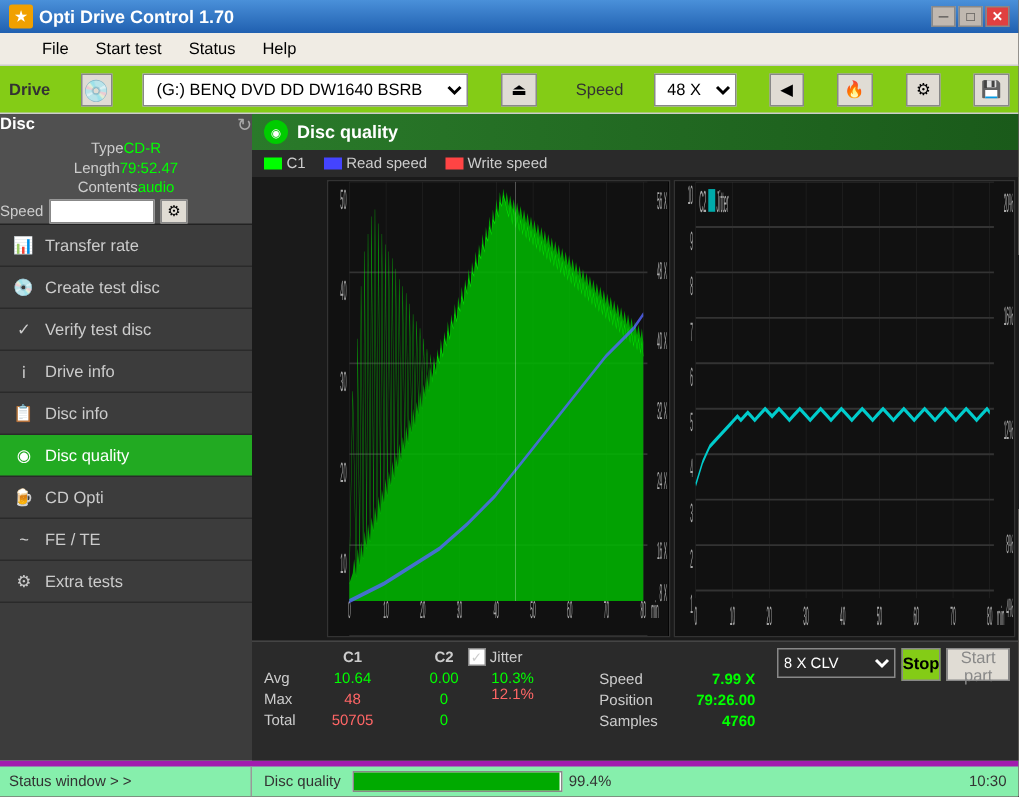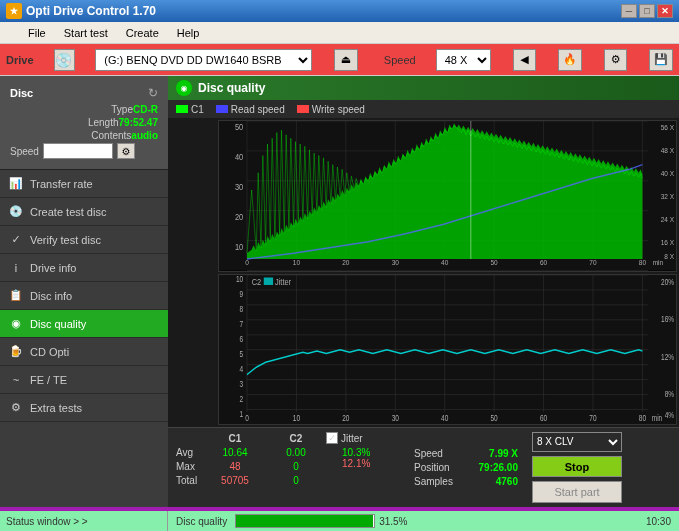--- a/index.html
+++ b/index.html
@@ -35,21 +35,21 @@
     }
     .menu-item {
       padding: 2px 8px;
       cursor: pointer;
       font-size: 11px;
       color: #000;
     }
 
     
     .drive-bar {
-      background: #ef4444;
+      background: #84cc16;
       height: 32px;
       display: flex;
       align-items: center;
       padding: 0 6px;
       border-bottom: 1px solid #ccc;
       gap: 20px;
     }
     .drive-label { font-size: 11px; font-weight: bold; color: #333; }
     .drive-select {
       height: 22px;
@@ -81,34 +81,34 @@
     
     .sidebar {
       width: 168px;
       background: #3c3c3c;
       display: flex;
       flex-direction: column;
       flex-shrink: 0;
     }
     .disc-panel {
       background: #505050;
-      padding: 10px;
+      padding: 0;
       border-bottom: 1px solid #222;
     }
     .disc-panel-header {
       display: flex;
       align-items: center;
       justify-content: space-between;
       margin-bottom: 4px;
     }
     .disc-panel-title { color: white; font-weight: bold; font-size: 11px; }
     .disc-refresh { color: #aaa; cursor: pointer; font-size: 12px; }
-    .disc-row { display: flex; justify-content: flex-end; margin-bottom: 2px; }
+    .disc-row { display: flex; justify-content: center; margin-bottom: 2px; }
     .disc-key { color: #ccc; font-size: 10px; }
-    .disc-value { color: #00ff00; font-size: 10px; font-weight: bold; }
+    .disc-value { color: #00ff00; font-size: 10px; }
     .disc-label-row { display: flex; align-items: center; gap: 4px; margin-top: 2px; }
     .disc-label-key { color: #ccc; font-size: 10px; }
     .disc-label-input { width: 70px; height: 16px; font-size: 10px; border: 1px solid #888; background: white; }
     .disc-label-btn { width: 18px; height: 16px; background: #e0dcd4; border: 1px solid #888; display: flex; align-items: center; justify-content: center; cursor: pointer; font-size: 10px; }
 
     .sidebar-item {
       height: 28px;
       display: flex;
       align-items: center;
       padding: 0 8px;
@@ -148,21 +148,21 @@
       align-items: center;
       padding: 0 8px;
       gap: 12px;
     }
     .legend-item { display: flex; align-items: center; gap: 3px; color: #ccc; font-size: 10px; }
     .legend-color { width: 12px; height: 8px; }
 
     .charts-container {
       flex: 1;
       display: flex;
-      flex-direction: column;
+      flex-direction: row;
       padding: 2px;
       gap: 2px;
       overflow: hidden;
       margin-left: 48px;
     }
 
     .chart-wrapper {
       flex: 1;
       background: #000;
       border: 1px solid #333;
@@ -192,21 +192,21 @@
       min-width: 120px;
     }
 
     .sp-row { display: flex; justify-content: space-between; gap: 8px; }
     .sp-label { color: #ccc; font-size: 10px; }
     .sp-value { color: #00ff00; font-size: 10px; font-weight: bold; }
 
     .control-panel {
       padding: 4px 6px;
       display: flex;
-      flex-direction: column;
+      flex-direction: row;
       gap: 4px;
       justify-content: center;
       min-width: 100px;
     }
 
     .clv-select {
       height: 20px;
       font-size: 10px;
       border: 1px solid #888;
       background: #2a2a2a;
@@ -320,21 +320,21 @@
   <div class="title-bar-buttons">
     <div class="title-btn">─</div>
     <div class="title-btn">□</div>
     <div class="title-btn close">✕</div>
   </div>
 </div>
 
 <div class="menu-bar">
   <div class="menu-item">File</div>
   <div class="menu-item">Start test</div>
-  <div class="menu-item">Create</div>
+  <div class="menu-item">Status</div>
   <div class="menu-item">Help</div>
 </div>
 
 <div class="drive-bar">
   <span class="drive-label">Drive</span>
   <div class="drive-icon">💿</div>
   <select class="drive-select">
     <option>(G:)  BENQ DVD DD DW1640 BSRB</option>
   </select>
   <div class="toolbar-btn">⏏</div>
@@ -622,17 +622,17 @@
 </div>
 
 <div class="status-bar">
   <div class="status-left">Status window &gt; &gt;</div>
   <div class="status-disc-quality">
     <span>Disc quality</span>
     <div class="progress-container">
       <div class="progress-bar-outer">
         <div class="progress-bar-inner" style="width:99.4%;"></div>
       </div>
-      <span>31.5%</span>
+      <span>99.4%</span>
     </div>
   </div>
   <div class="status-time">10:30</div>
 </div>
 
 </body></html>

